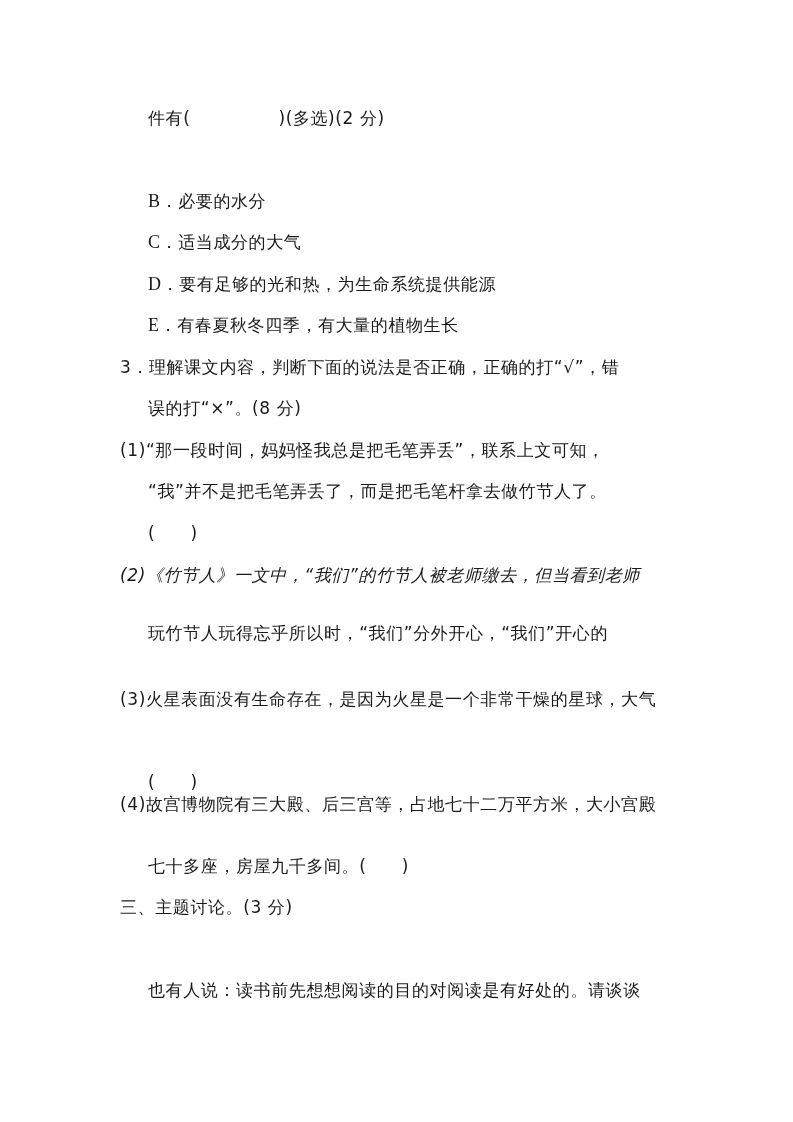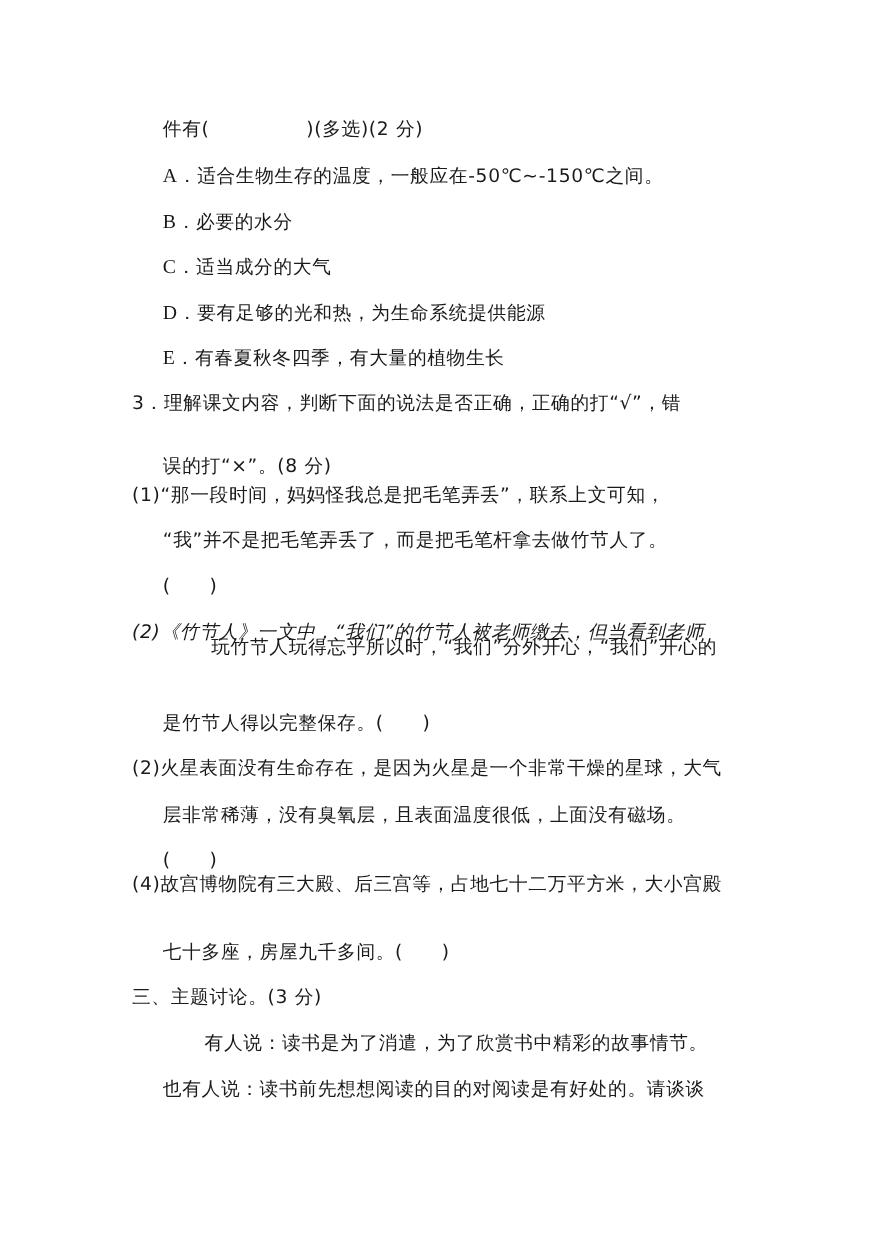--- a/index.html
+++ b/index.html
@@ -42,51 +42,45 @@
   </style>
 </head>
 <body>
 
 <div class="page">
 
   <div class="line l-indent" style="top:107px;">
     <span>件有(</span><span class="blank" style="width:88px;"></span><span>)(多选)(2 分)</span>
   </div>
 
-  <div class="line l-indent" style="top:148px;">
-    <span class="latin">A</span><span>．适合生物生存的温度，一般应在-50℃~-150℃之间。</span>
-  </div>
   <div class="line l-indent" style="top:190px;">
     <span class="latin">B</span><span>．必要的水分</span>
   </div>
   <div class="line l-indent" style="top:231px;">
     <span class="latin">C</span><span>．适当成分的大气</span>
   </div>
   <div class="line l-indent" style="top:273px;">
     <span class="latin">D</span><span>．要有足够的光和热，为生命系统提供能源</span>
   </div>
   <div class="line l-indent" style="top:314px;">
     <span class="latin">E</span><span>．有春夏秋冬四季，有大量的植物生长</span>
   </div>
 
   <div class="line l-outer" style="top:356px;">3．理解课文内容，判断下面的说法是否正确，正确的打“√”，错</div>
-  <div class="line l-indent" style="top:397px;margin-top:16px;">误的打“×”。(8 分)</div>
+  <div class="line l-indent" style="top:397px;">误的打“×”。(8 分)</div>
 
   <div class="line l-outer" style="top:439px;">(1)“那一段时间，妈妈怪我总是把毛笔弄丢”，联系上文可知，</div>
   <div class="line l-indent" style="top:480px;">“我”并不是把毛笔弄丢了，而是把毛笔杆拿去做竹节人了。</div>
   <div class="line l-indent" style="top:522px;">(　　)</div>
 
   <div class="line l-outer" style="top:564px;font-style:italic;">(2)《竹节人》一文中，“我们”的竹节人被老师缴去，但当看到老师</div>
-  <div class="line l-indent" style="top:578px;margin-left:44px;">玩竹节人玩得忘乎所以时，“我们”分外开心，“我们”开心的</div>
-  <div class="line l-indent" style="top:647px;">是竹节人得以完整保存。(　　)</div>
+  <div class="line l-indent" style="top:622px;">玩竹节人玩得忘乎所以时，“我们”分外开心，“我们”开心的</div>
 
-  <div class="line l-outer" style="top:688px;">(2)火星表面没有生命存在，是因为火星是一个非常干燥的星球，大气</div>
-  <div class="line l-indent" style="top:730px;">层非常稀薄，没有臭氧层，且表面温度很低，上面没有磁场。</div>
+  <div class="line l-outer" style="top:688px;">(3)火星表面没有生命存在，是因为火星是一个非常干燥的星球，大气</div>
   <div class="line l-indent" style="top:771px;">(　　)</div>
 
   <div class="line l-outer" style="top:793px;">(4)故宫博物院有三大殿、后三宫等，占地七十二万平方米，大小宫殿</div>
   <div class="line l-indent" style="top:855px;text-align:center;">七十多座，房屋九千多间。(　　)</div>
 
   <div class="line l-outer" style="top:896px;">三、主题讨论。(3 分)</div>
-  <div class="line l-para" style="top:938px;">有人说：读书是为了消遣，为了欣赏书中精彩的故事情节。</div>
   <div class="line l-indent" style="top:979px;">也有人说：读书前先想想阅读的目的对阅读是有好处的。请谈谈</div>
 
 </div>
 
 </body></html>

